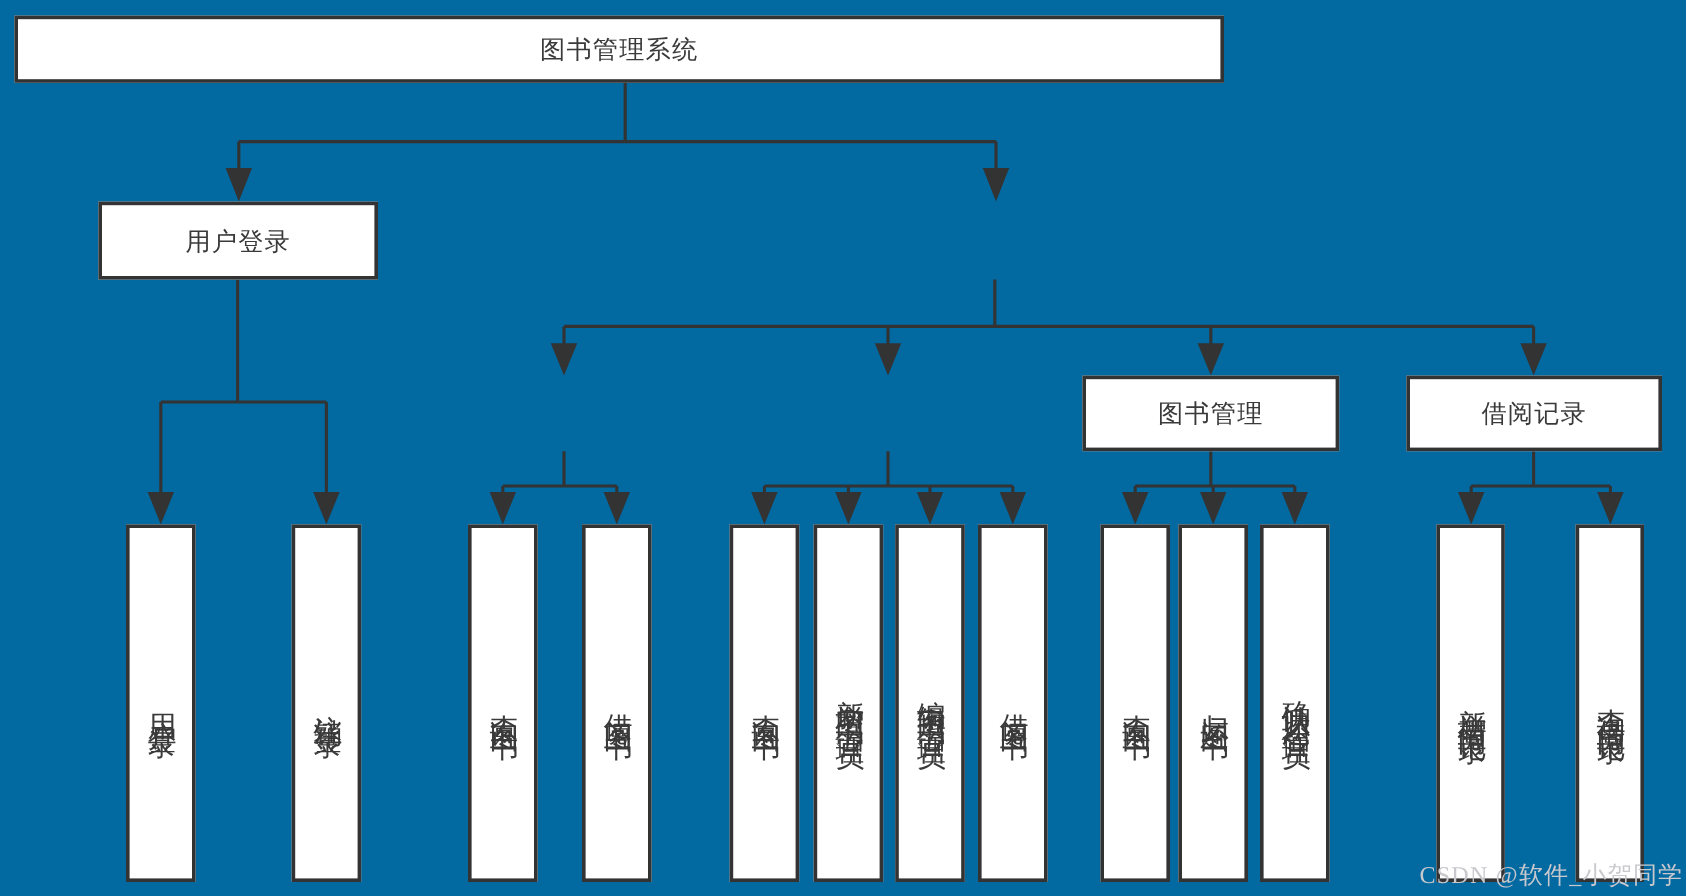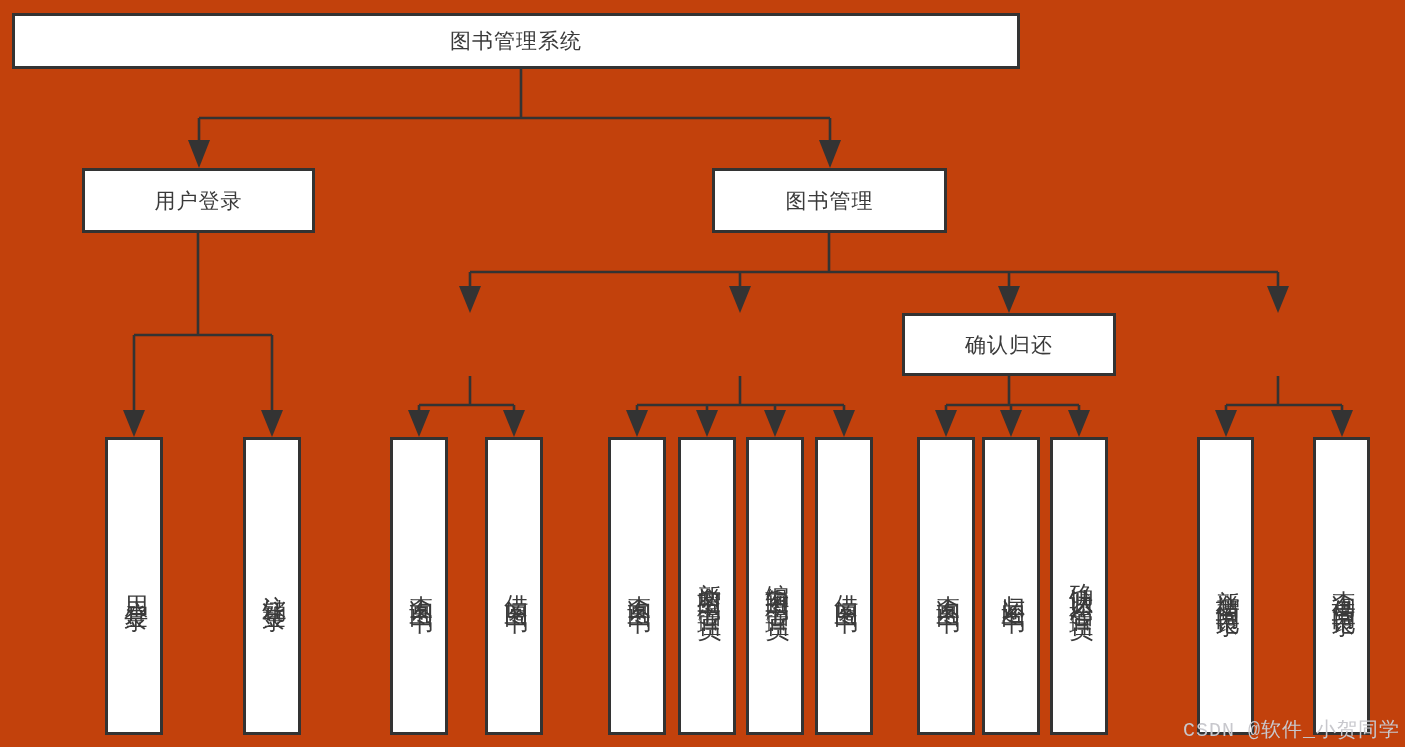--- a/index.html
+++ b/index.html
@@ -1,21 +1,21 @@
 <!DOCTYPE html>
 <html><head>
 <meta charset="utf-8">
 <style>
   html, body { margin: 0; padding: 0; background: #ffffff; }
   .stage {
     position: relative;
     width: 1405px;
     height: 747px;
-    background: #c2410c;
-    font-family: Liberation Mono, monospace;
+    background: #0369a1;
+    font-family: Liberation Serif, serif;
     overflow: hidden;
   }
   svg.connectors {
     position: absolute;
     left: 0; top: 0;
     width: 1405px; height: 747px;
   }
   .box {
     position: absolute;
     box-sizing: border-box;
@@ -111,23 +111,23 @@
       <polygon points="1000,410 1022,410 1011,437"></polygon>
       <polygon points="1068,410 1090,410 1079,437"></polygon>
       <polygon points="1215,410 1237,410 1226,437"></polygon>
       <polygon points="1331,410 1353,410 1342,437"></polygon>
     </g>
   </svg>
 
   <div class="box h n-root">图书管理系统</div>
 
   <div class="box h n-l2a">用户登录</div>
-  <div class="box h n-l2b">图书管理</div>
 
-  <div class="box h n-l3c">确认归还</div>
+  <div class="box h n-l3c">图书管理</div>
+  <div class="box h n-l3d">借阅记录</div>
 
   <div class="box v leaf lf1">
     <span>用户登录</span>
   </div>
   <div class="box v leaf lf2">
     <span>注销登录</span>
   </div>
 
   <div class="box v leaf lf3">
     <span>查询图书</span>

